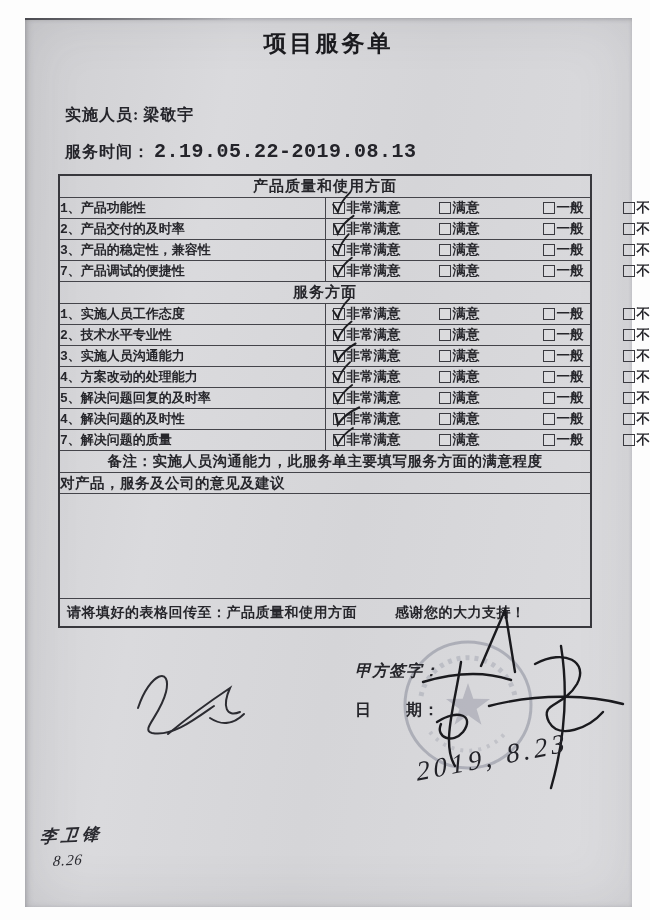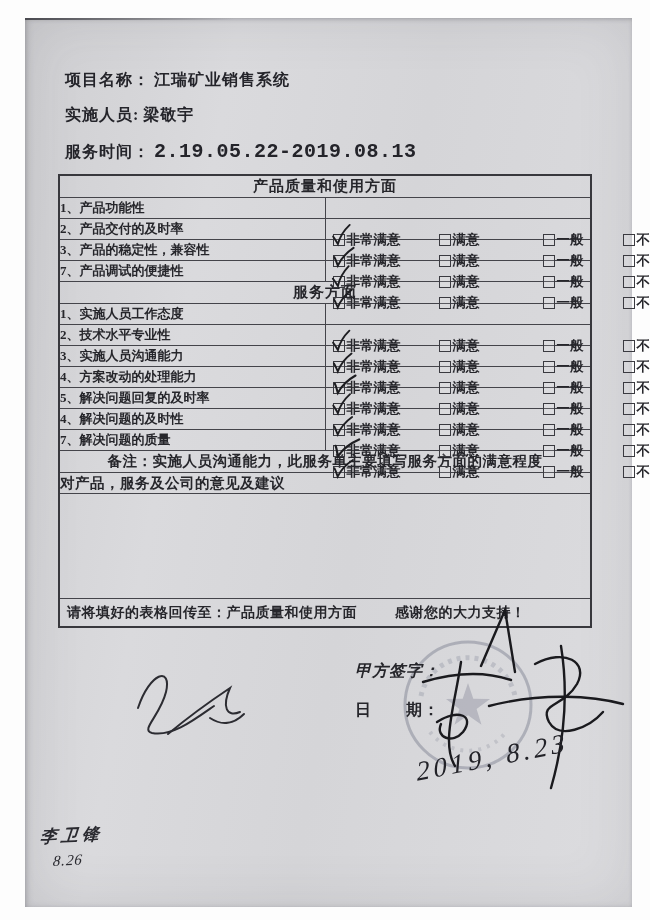--- a/index.html
+++ b/index.html
@@ -27,32 +27,33 @@
     white-space:nowrap;color:#24242a;
   }
   .f0{top:52px;} .f1{top:87px;} .f2{top:122px;}
   .field .val{margin-left:4px;}
   .f2 .val{font-family:Liberation Mono, monospace;font-size:20px;letter-spacing:.5px;}
 
   table.form{
     position:absolute;left:33px;top:156px;width:534px;
     border-collapse:collapse;table-layout:fixed;
     border:2px solid #38383d;
+    font-family:Liberation Mono, monospace;
   }
   table.form td{border:1.5px solid #44444a;padding:0;color:#26262b;}
   td.sec{height:21px;text-align:center;font-size:15px;font-weight:700;letter-spacing:1px;}
   td.item{
     height:20px;font-size:13px;font-weight:700;padding-left:3px;
     white-space:nowrap;overflow:hidden;width:162px;
   }
   td.opts{position:relative;height:20px;}
   .opt{
     position:absolute;top:50%;transform:translateY(-50%);
     display:flex;align-items:center;gap:2px;
-    font-size:13.5px;font-weight:700;white-space:nowrap;margin-top:32px;
+    font-size:13.5px;font-weight:700;white-space:nowrap;
   }
   .box{
     width:10px;height:10px;border:1.5px solid #3a3a40;display:inline-block;
     position:relative;flex:0 0 auto;background:rgba(255,255,255,.12);
   }
   svg.check{
     position:absolute;left:-3px;top:-7px;width:21px;height:19px;
     overflow:visible;transform-origin:20% 80%;
   }
   td.remark{height:21px;text-align:center;font-size:14.5px;font-weight:700;letter-spacing:.5px;}
@@ -83,24 +84,22 @@
     transform:rotate(-3deg) skewX(-8deg);font-style:italic;
   }
   .hand-note .nm{font-size:17px;letter-spacing:4px;font-weight:700;}
   .hand-note .dt{font-size:15px;margin-left:15px;margin-top:5px;letter-spacing:1px;}
 </style>
 </head>
 <body>
 
 <div class="paper">
 
-
-  <div class="field f0">
-    <span>项目名称：</span><span class="val">江瑞矿业销售系统</span>
-  </div>
+  <div class="title">项目服务单</div>
+
   <div class="field f1">
     <span>实施人员:</span><span class="val">梁敬宇</span>
   </div>
   <div class="field f2">
     <span>服务时间：</span><span class="val">2.19.05.22-2019.08.13</span>
   </div>
 
   <table class="form">
     <tbody id="form-body">
         <tr>

